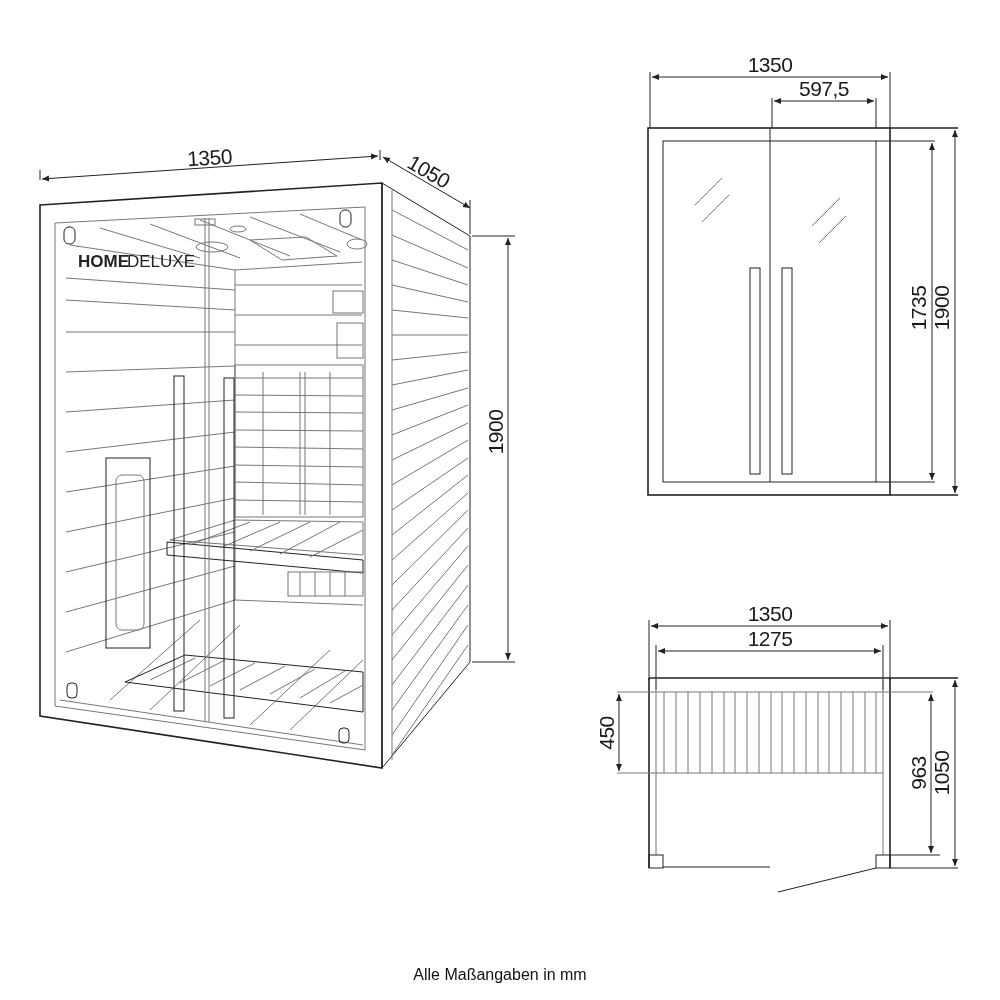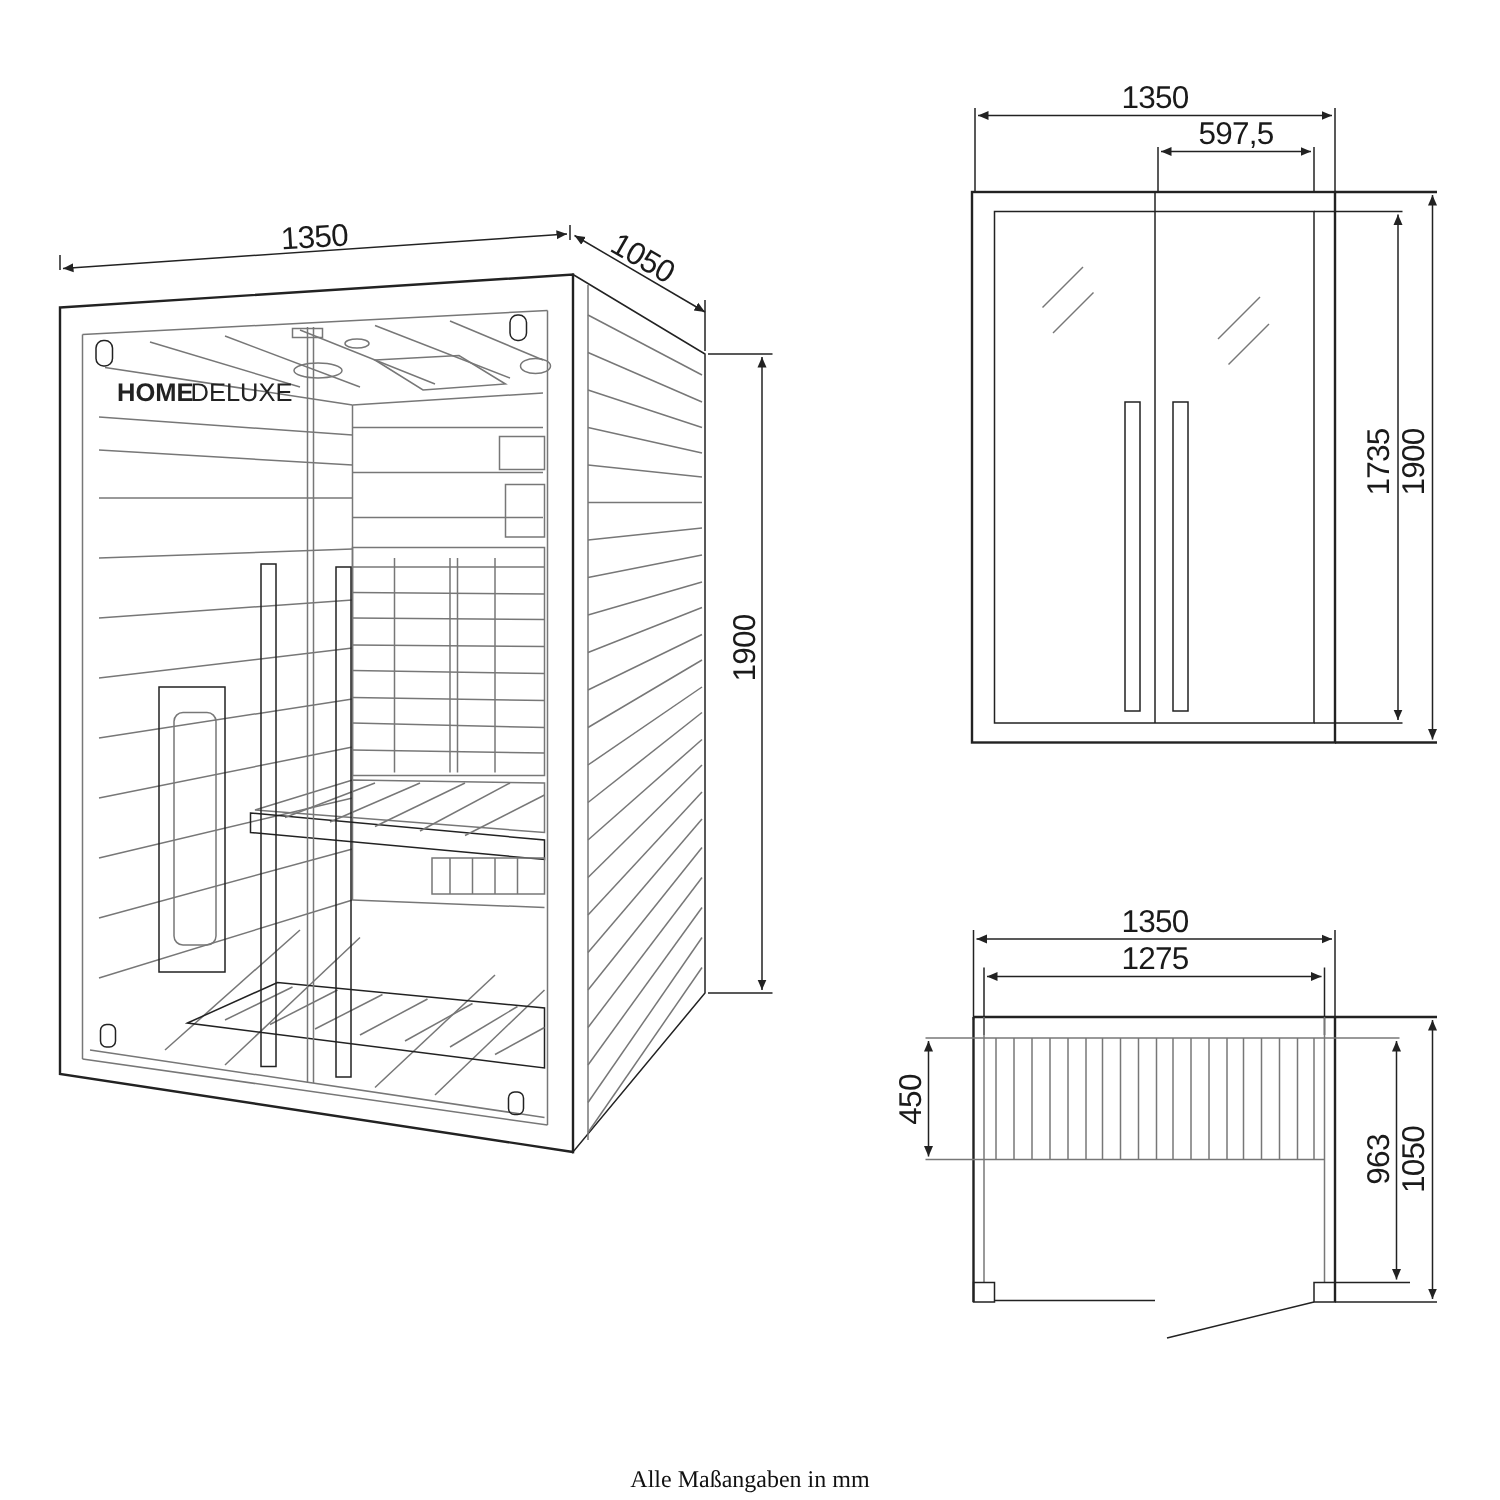--- a/index.html
+++ b/index.html
@@ -2,21 +2,21 @@
 <html><head>
 <meta charset="utf-8">
 <style>
   html, body { margin: 0; padding: 0; background: #ffffff; }
   body { width: 1000px; height: 1000px; position: relative; overflow: hidden; font-family: "Liberation Sans", sans-serif; }
   svg { position: absolute; left: 0; top: 0; }
   .dim { font-family: "Liberation Sans", sans-serif; font-size: 21px; fill: #1a1a1a; letter-spacing: -0.5px; }
   .ln { stroke: #222; fill: none; }
   .lt { stroke: #777; fill: none; stroke-width: 1; }
   .th { stroke: #222; fill: none; stroke-width: 1.6; }
-  .footer { position: absolute; left: 0; width: 1000px; top: 966px; text-align: center; font-size: 16px; color: #111; font-family: Liberation Serif, serif; margin-top: 12px; }
+  .footer { position: absolute; left: 0; width: 1000px; top: 966px; text-align: center; font-size: 16px; color: #111; font-family: Liberation Sans, sans-serif; }
   .brand { font-family: "Liberation Sans", sans-serif; font-size: 17px; fill: #222; }
 </style>
 </head>
 <body>
 
 <svg width="1000" height="1000" viewBox="0 0 1000 1000">
   <defs>
     <marker id="arr" markerWidth="8" markerHeight="8" refX="7" refY="4" orient="auto-start-reverse" markerUnits="userSpaceOnUse">
       <path d="M0,1 L7,4 L0,7" fill="#222"></path>
     </marker>

